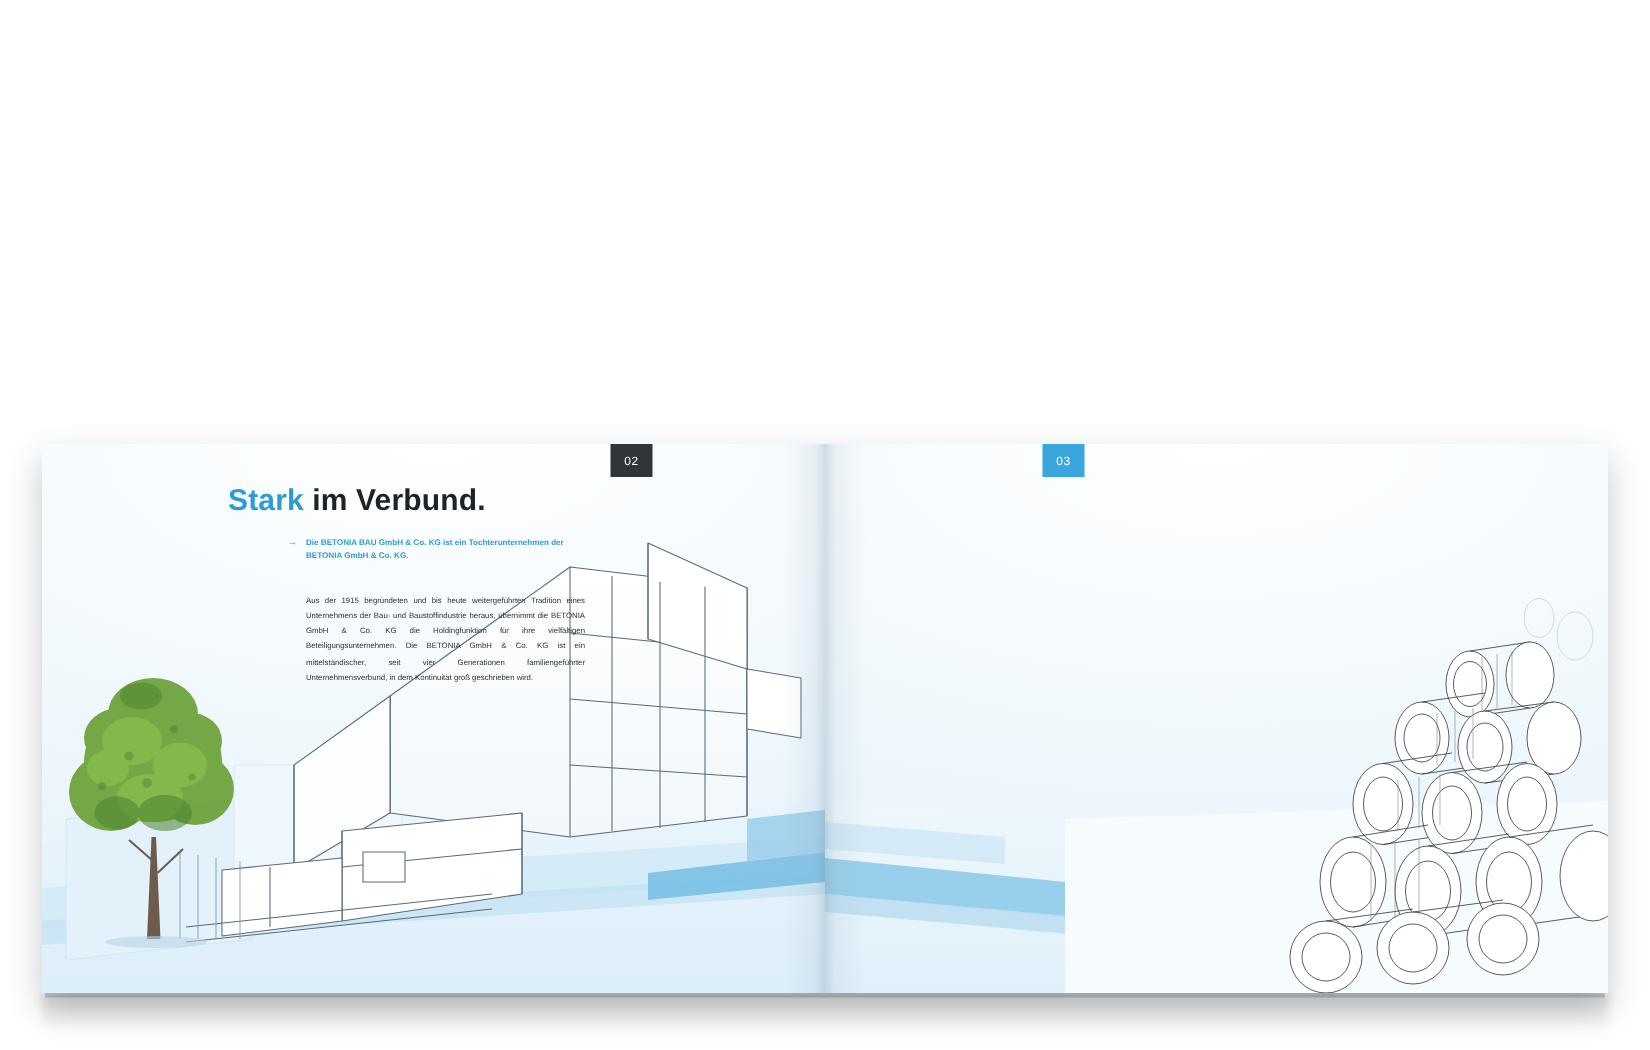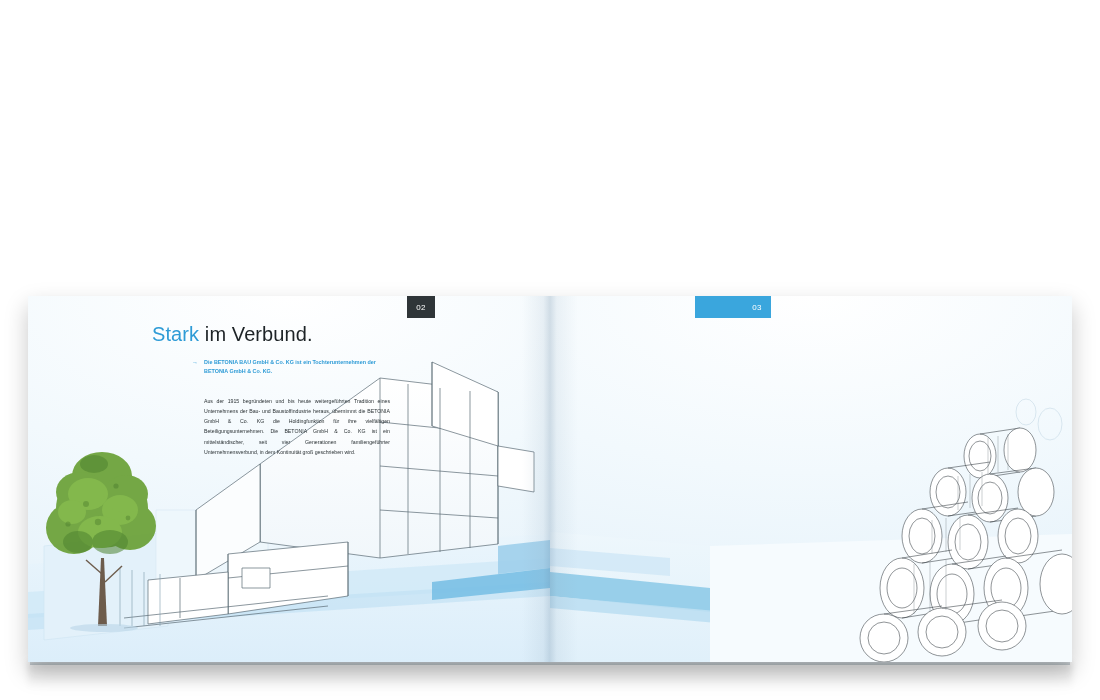--- a/index.html
+++ b/index.html
@@ -76,33 +76,33 @@
     display: flex;
     align-items: center;
     justify-content: center;
     color: #ffffff;
     font-size: 8px;
     letter-spacing: 0.4px;
     z-index: 45;
     margin-left: 17px;
   }
   .pagetab.left  { left: 362px; background: #2f3538; }
-  .pagetab.right { left: 650px; background: #3aa6dd; padding-left: 48px; }
+  .pagetab.right { left: 650px; background: #3aa6dd; }
 
   
   .headline {
     position: absolute;
     font-size: 20px;
     font-weight: 400;
     color: #1d2326;
     letter-spacing: 0.1px;
     white-space: nowrap;
   }
-  .headline .accent { color: #2e9bd6; font-weight: 400; }
-  .headline .plain  { color: #1d2326; font-weight: 400; margin-top: 23px; }
+  .headline .accent { color: #2e9bd6; font-weight: 700; }
+  .headline .plain  { color: #1d2326; font-weight: 700; margin-top: 23px; }
 
   .hl-left  { left: 124px; top: 27px; }
 
   
   .lead {
     position: absolute;
     color: #2e9bd6;
     font-size: 5.4px;
     line-height: 1.75;
     font-weight: 700;

